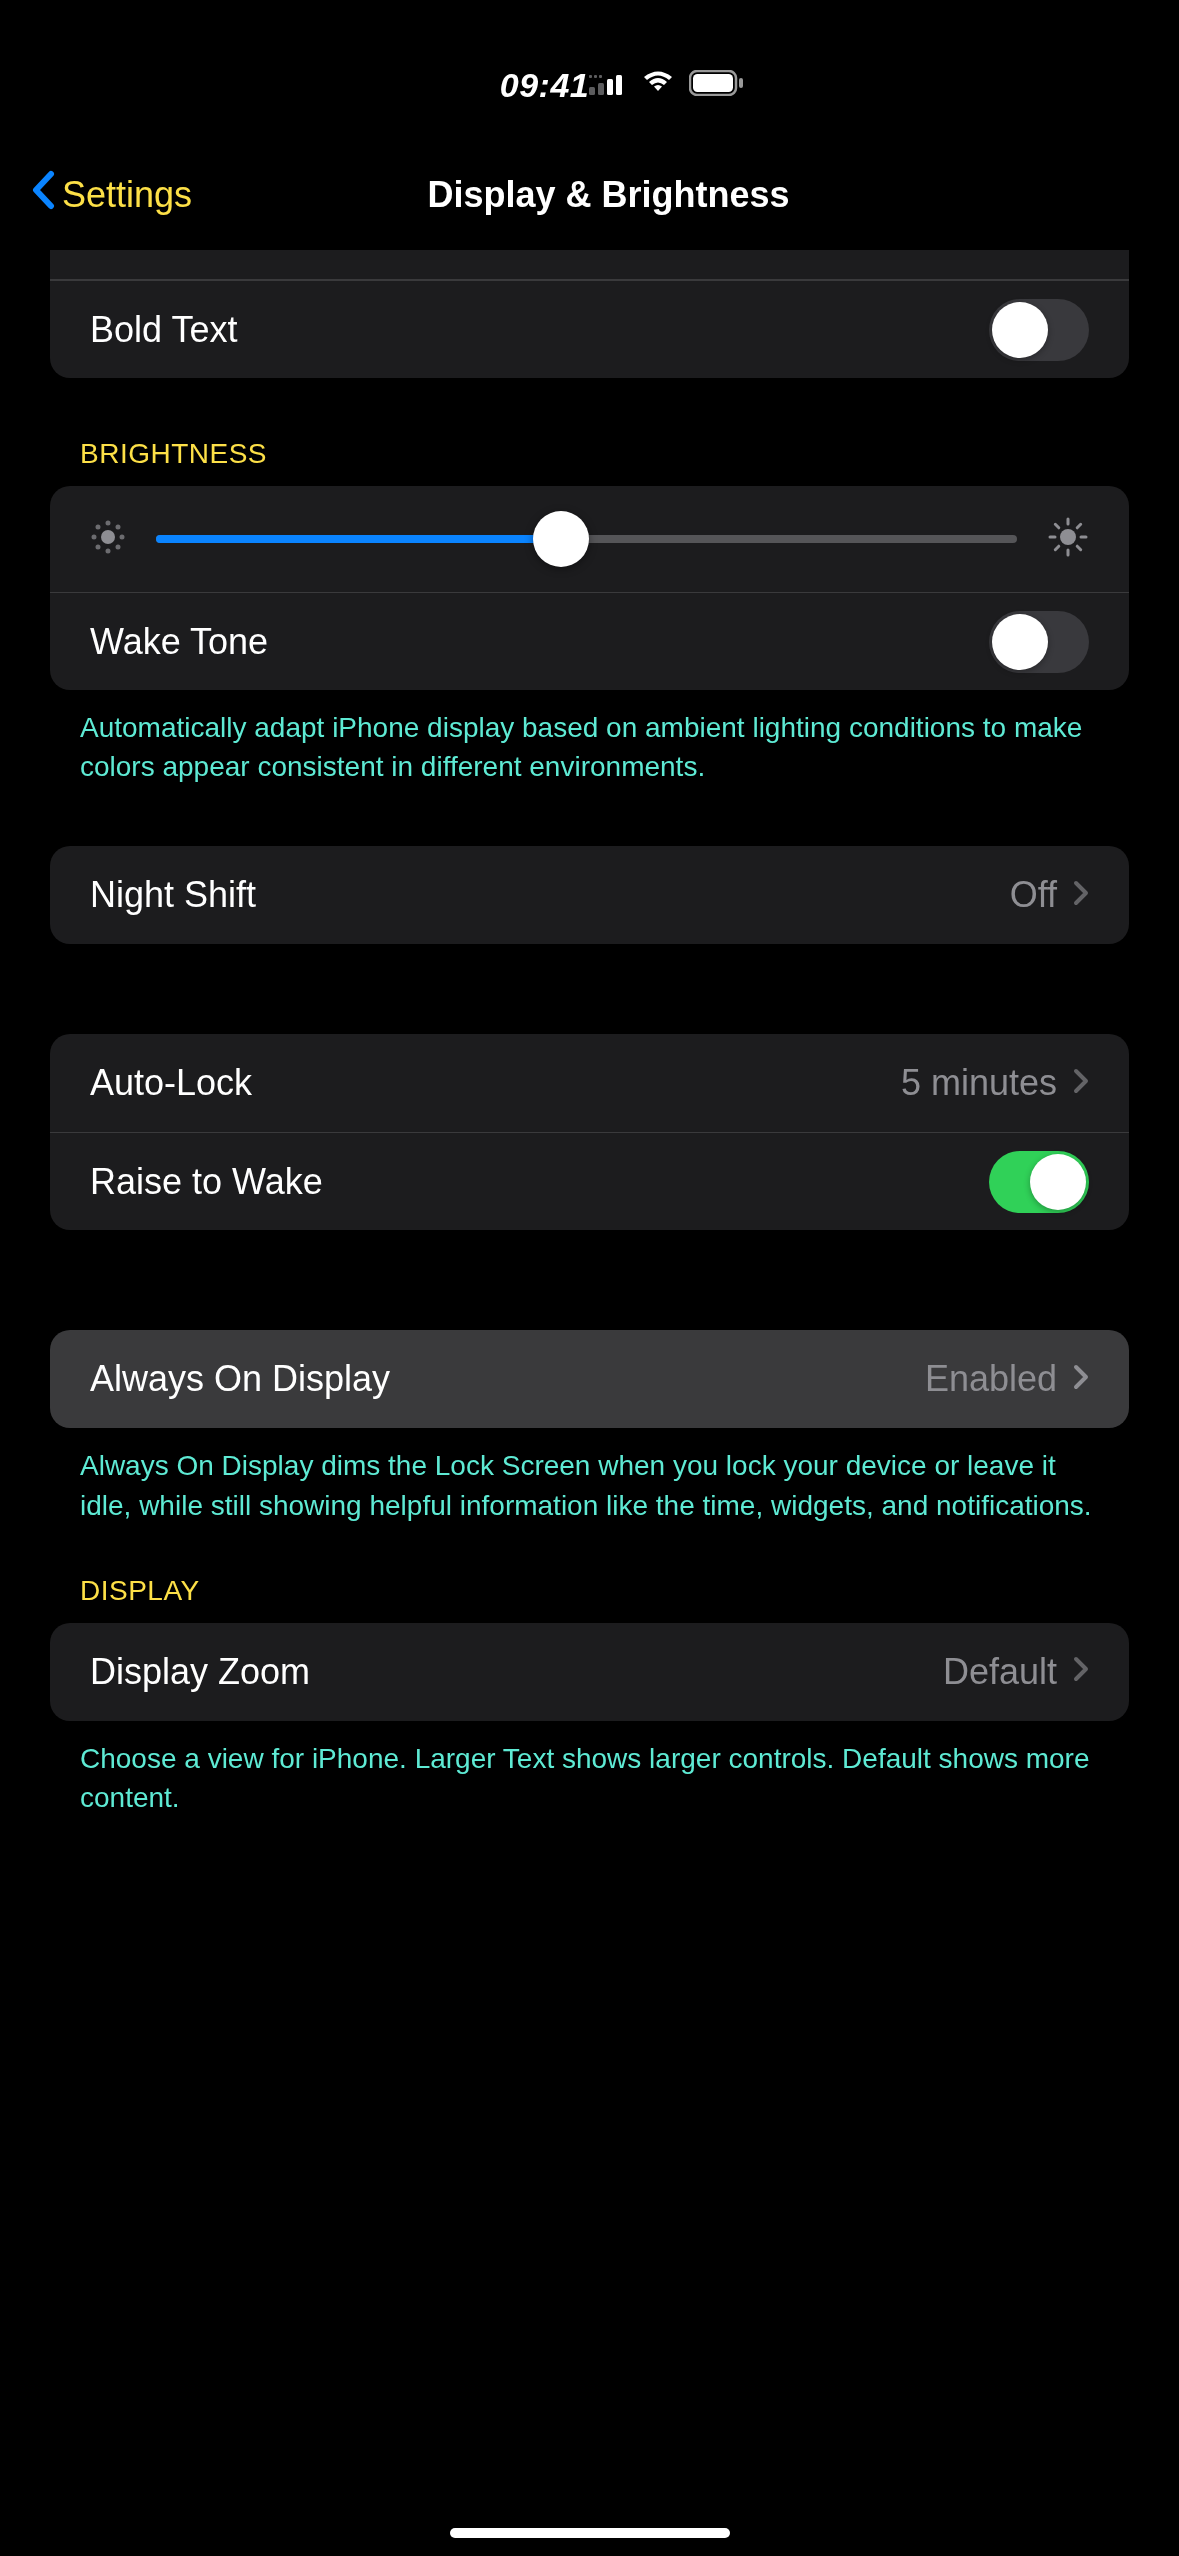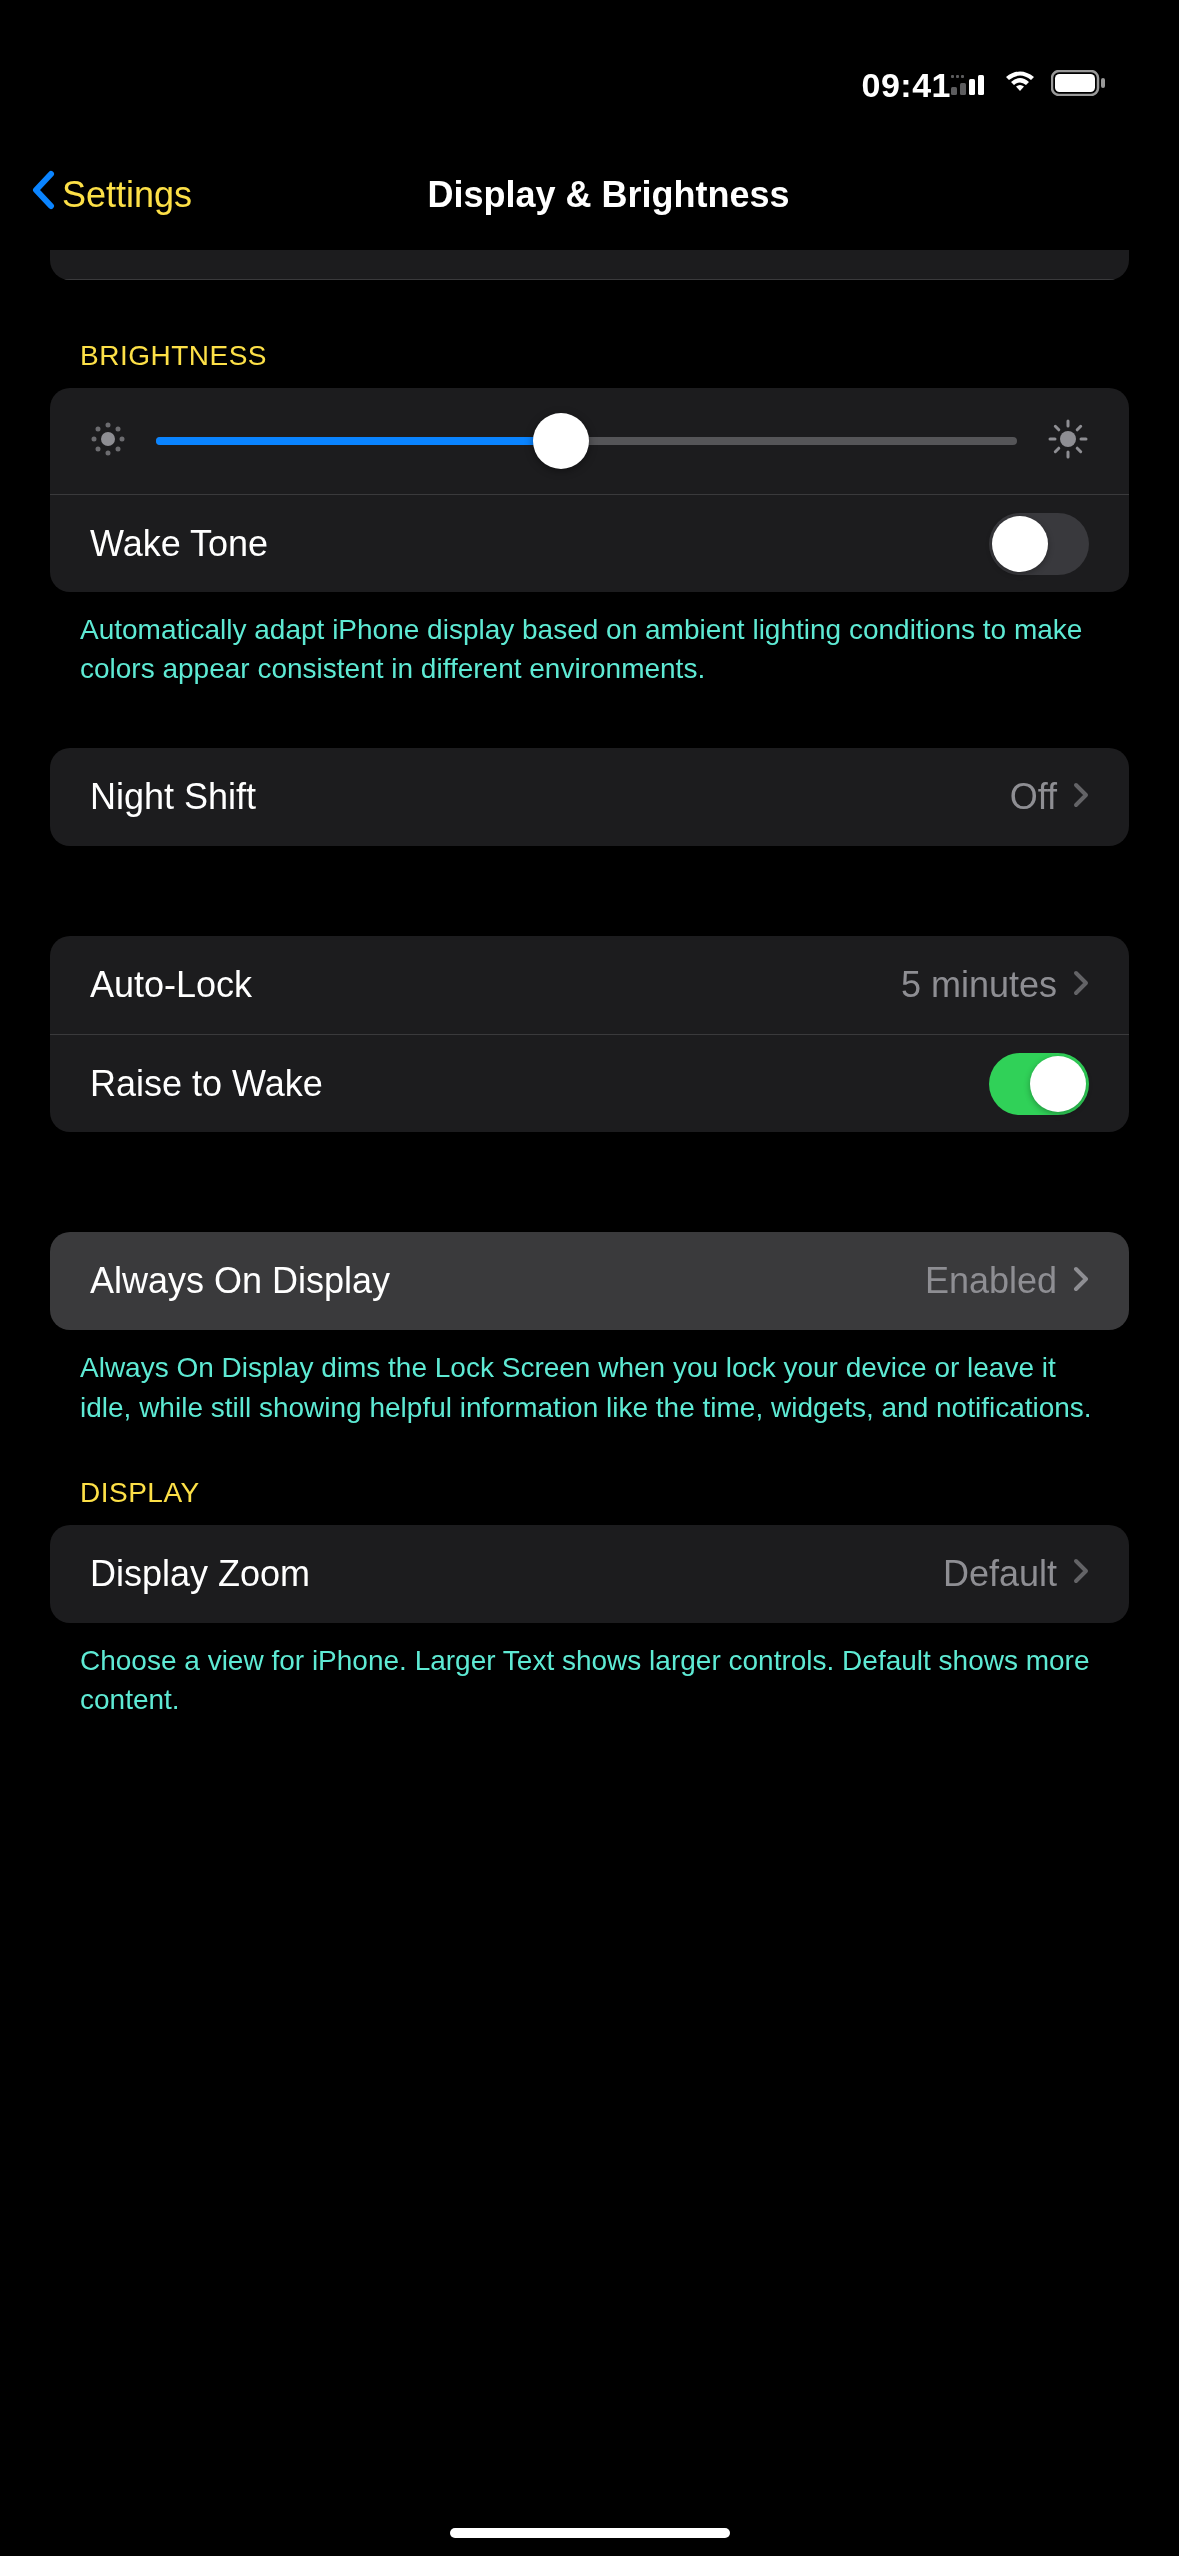--- a/index.html
+++ b/index.html
@@ -14,23 +14,24 @@
       background: #000;
       font-family: -apple-system, BlinkMacSystemFont, "Helvetica Neue", sans-serif;
       color: #fff;
       overflow: hidden;
       position: relative;
     }
     
     .status-bar {
       display: flex;
       align-items: center;
-      justify-content: flex-end;
+      justify-content: center;
       padding: 40px 72px 20px 60px;
       height: 150px;
+      font-style: italic;
     }
     .status-time {
       font-size: 34px;
       font-weight: 600;
       letter-spacing: 0.5px;
       margin-left: 78px;
     }
     .status-icons {
       display: flex;
       align-items: center;
@@ -254,20 +255,26 @@
     </span>
     <span>Settings</span>
   </div>
   <div class="nav-title">Display &amp; Brightness</div>
 </div>
 
 <div class="content">
 
   <div class="group group-first-cut">
     <div class="partial-row"></div>
+    <div class="row">
+      <div class="row-label">Bold Text</div>
+      <div class="toggle">
+        <div class="knob"></div>
+      </div>
+    </div>
   </div>
 
   <div class="section-header">BRIGHTNESS</div>
 
   <div class="group">
     <div class="slider-row">
       <span class="sun-icon">
         <svg width="36" height="36" viewBox="0 0 36 36">
           <circle cx="18" cy="18" r="7" fill="#8e8e93"></circle>
           <g stroke="#8e8e93" stroke-width="2" stroke-linecap="round" opacity="0.7">

